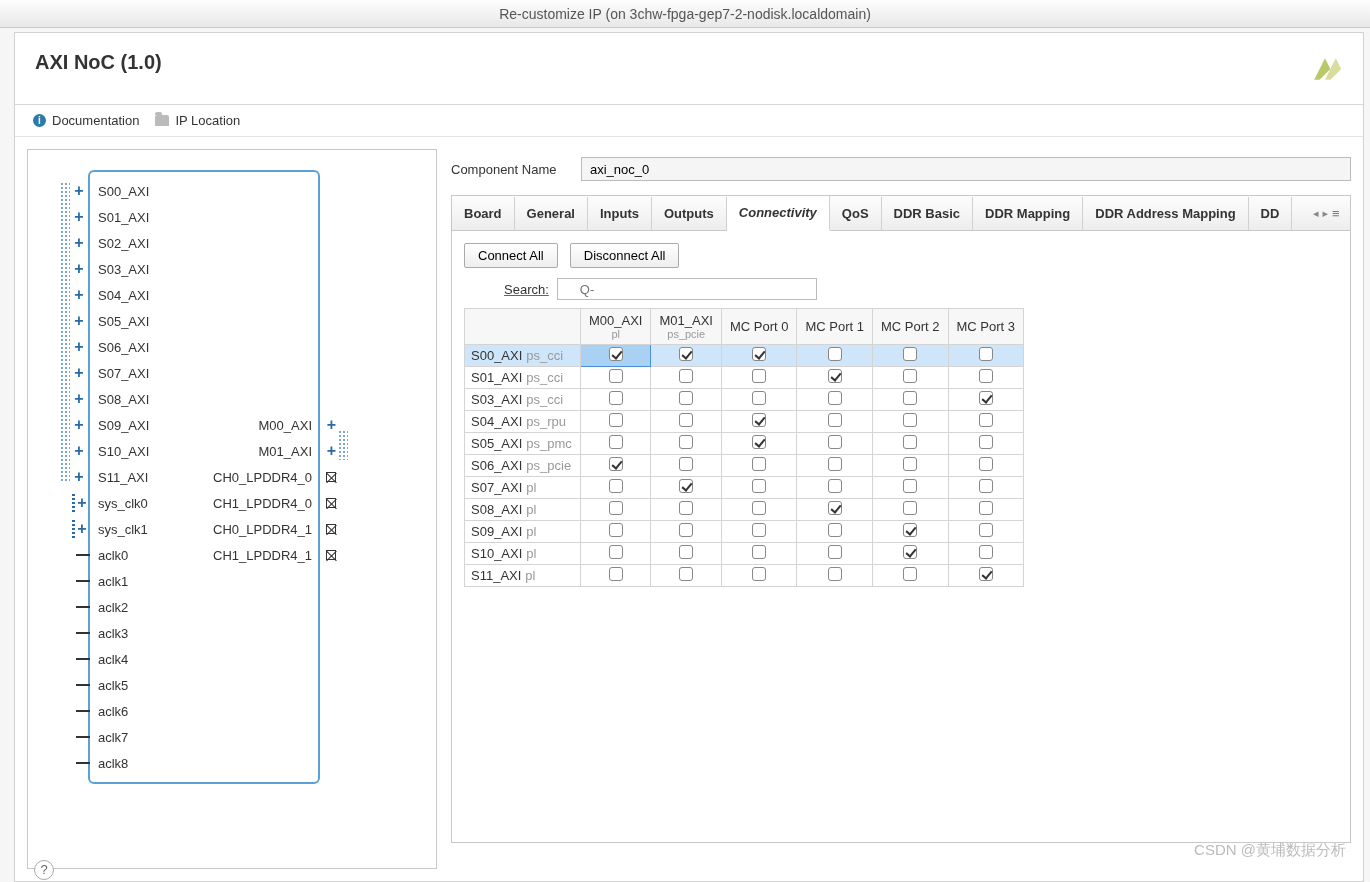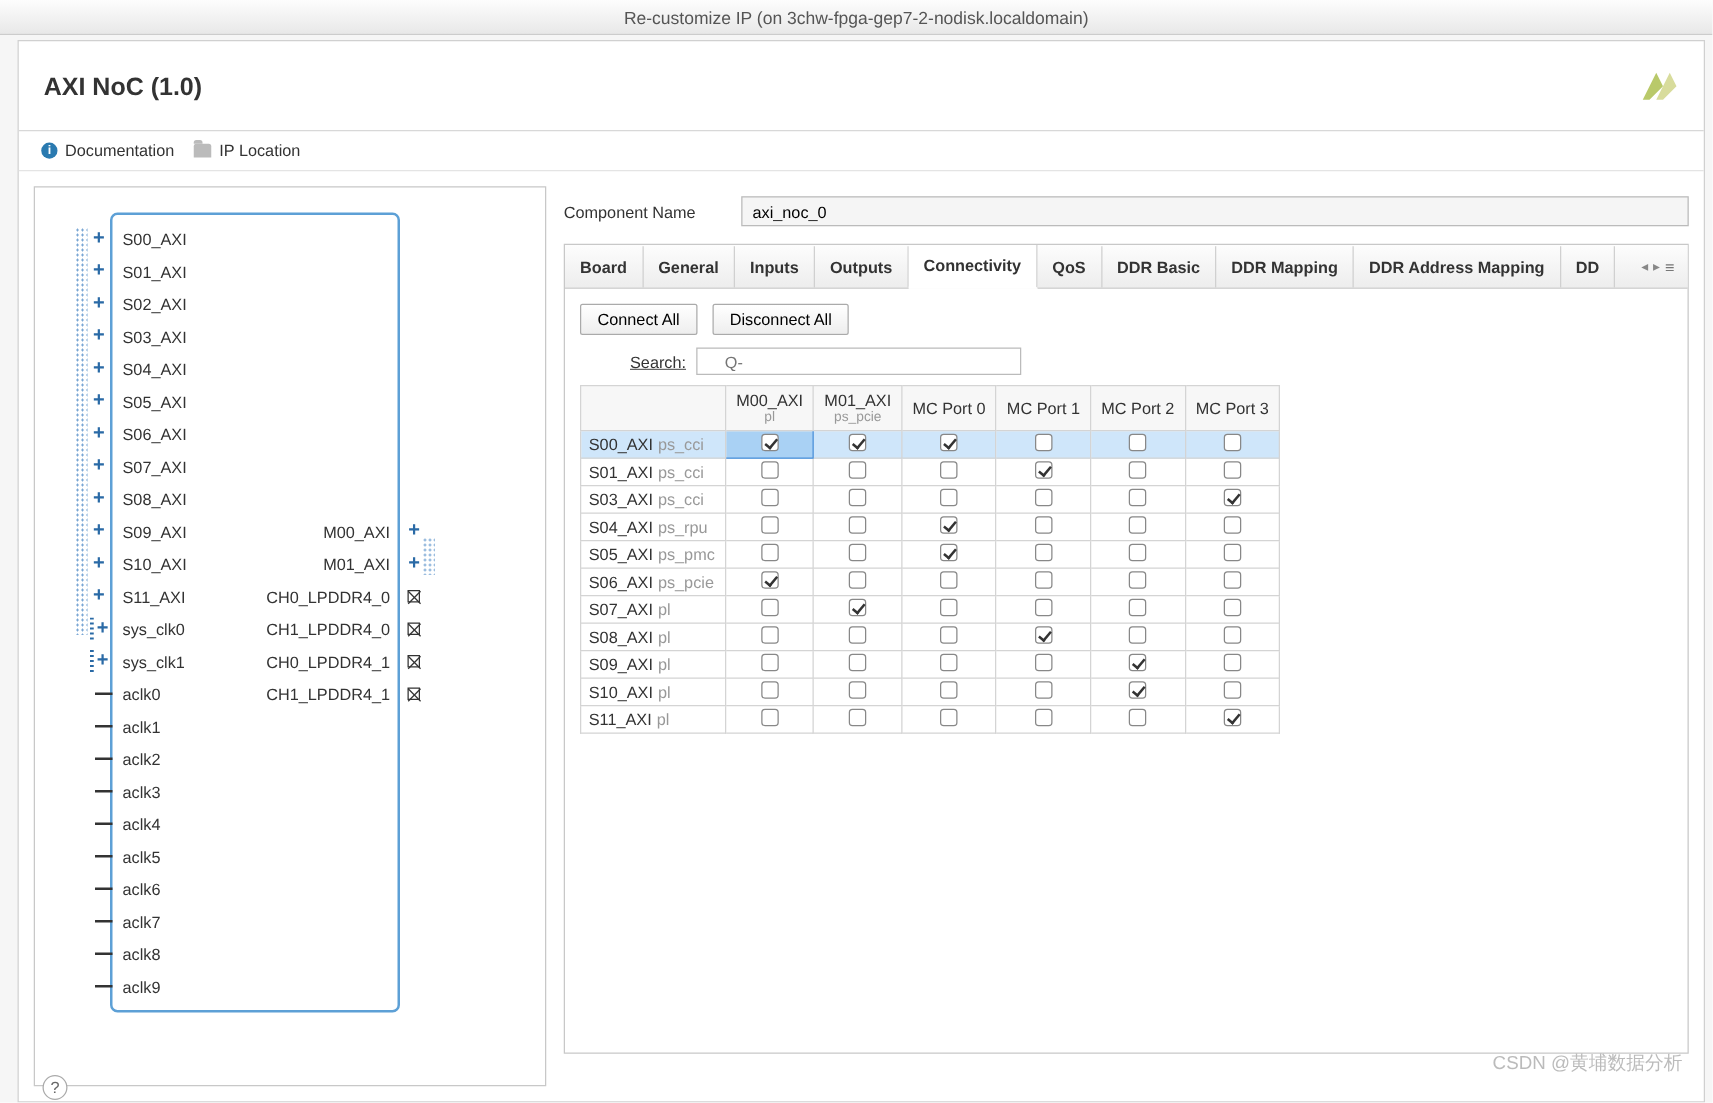--- a/index.html
+++ b/index.html
@@ -1,19 +1,19 @@
 <!DOCTYPE html>
 <html><head>
 <meta charset="utf-8">
 <style>
   * { box-sizing: border-box; margin: 0; padding: 0; font-family: Arial, Helvetica, sans-serif; font-size: 13px; }
   body { background: #f6f6f6; color: #333; }
   .titlebar { height: 28px; line-height: 28px; text-align: center; background: linear-gradient(#fdfdfd,#e8e8e8); border-bottom: 1px solid #ccc; font-size: 14px; color:#555; }
   .outer { background:#fff; border:1px solid #d0d0d0; margin:4px 6px 0 14px; }
-  .header { padding: 18px 20px 14px; border-bottom:1px solid #d8d8d8; display:flex; justify-content:space-between; align-items:center;}
+  .header { padding: 18px 20px 14px; border-bottom:1px solid #d8d8d8; display:flex; justify-content:space-between; align-items:flex-start;}
   .header-title { font-size: 20px; font-weight:bold; color:#333; }
   .logo-icon svg { width:36px; height:36px; }
   .toolbar { padding: 8px 18px; border-bottom:1px solid #e4e4e4; display:flex; gap:16px; font-size:13px; color:#333;}
   .toolbar a { color:#333; text-decoration:none; display:flex; align-items:center; gap:6px;}
   .info-icon { width:13px; height:13px; background:#2a7ab0; border-radius:50%; color:#fff; font-size:10px; text-align:center; line-height:13px; font-weight:bold; display:inline-block;}
   .folder-icon { width:14px; height:11px; background:#bbb; border-radius:2px 2px 0 0; display:inline-block; position:relative;}
   .folder-icon:before{content:"";position:absolute;top:-3px;left:0;width:7px;height:3px;background:#bbb;border-radius:2px 2px 0 0;}
   .main { display:flex; padding:12px; gap:14px; }
   .left-panel { width:410px; border:1px solid #c8c8c8; height:720px; padding:20px 0 0 60px; position:relative; overflow:hidden;}
   .ip-block { border:2px solid #5da0d6; border-radius:6px; width:232px; padding:6px 0; position:relative; background:#fff;}
@@ -27,27 +27,27 @@
   .box-icon { width:10px; height:10px; border:1px solid #333; display:inline-block; position:relative;}
   .box-icon:before,.box-icon:after{content:"";position:absolute;background:#333;}
   .box-icon:before{width:1px;height:14px;left:4px;top:-2px;transform:rotate(45deg);}
   .box-icon:after{width:1px;height:14px;left:4px;top:-2px;transform:rotate(-45deg);}
   .clk-wire { position:absolute; left:-14px; height:2px; width:14px; background:#333;}
   .dots { position:absolute; width:10px; background-image:radial-gradient(#7aa7d4 1px, transparent 1px); background-size:4px 4px; }
   .dots-left { left:-30px; top:10px; bottom:300px;}
   .dots-right1 { right:-30px; top:258px; height:30px;}
 
   .right-panel { flex:1; }
-  .cn-row { display:flex; align-items:center; gap:28px; margin:8px 0 14px;}
+  .cn-row { display:flex; align-items:center; gap:16px; margin:8px 0 14px;}
   .cn-label { width:114px; }
   .cn-input { flex:1; height:24px; border:1px solid #bbb; background:#f5f5f5; padding:0 8px;}
   .tabs-outer { border:1px solid #c8c8c8; height:648px; }
   .tabs-bar { display:flex; align-items:center; border-bottom:1px solid #c8c8c8; background:linear-gradient(#fdfdfd,#ededed); }
   .tab { padding:9px 12px; border-right:1px solid #d0d0d0; cursor:pointer; color:#333; font-weight:bold; white-space:nowrap;}
-  .tab.active { background:#fff; border-bottom:2px solid #fff; margin-bottom:-1px; position:relative;}
+  .tab.active { background:#fff; border-bottom:2px solid #fff; margin-bottom:-1px; position:relative;font-style:italic;}
   .tabs-end { margin-left:auto; padding:0 6px; display:flex; align-items:center; gap:4px; color:#777;}
   .arrow-icon { font-size:11px; color:#888;}
   .menu-icon { display:inline-block; width:12px;}
   .menu-icon:before{content:"≡";}
 
   .tab-body { padding:12px; }
   .btn-row { display:flex; gap:12px; margin-bottom:10px;}
   .btn { border:1px solid #aaa; background:linear-gradient(#fff,#eee); padding:4px 13px; border-radius:2px; cursor:pointer;}
   .search-row { display:flex; align-items:center; gap:8px; margin-bottom:8px;margin-left:40px;}
   .search-row label { text-decoration:underline; text-decoration-color:#666;}
@@ -242,24 +242,20 @@
             <span class="port-label-left">aclk6</span>
           </div>
           <div class="port-row">
             <span class="clk-wire"></span>
             <span class="port-label-left">aclk7</span>
           </div>
           <div class="port-row">
             <span class="clk-wire"></span>
             <span class="port-label-left">aclk8</span>
           </div>
-          <div class="port-row">
-            <span class="clk-wire"></span>
-            <span class="port-label-left">aclk9</span>
-          </div>
         </div>
     </div>
 
     <div class="right-panel">
       <div class="cn-row">
         <span class="cn-label">Component Name</span>
         <input class="cn-input" value="axi_noc_0" style="">
       </div>
 
       <div class="tabs-outer">

